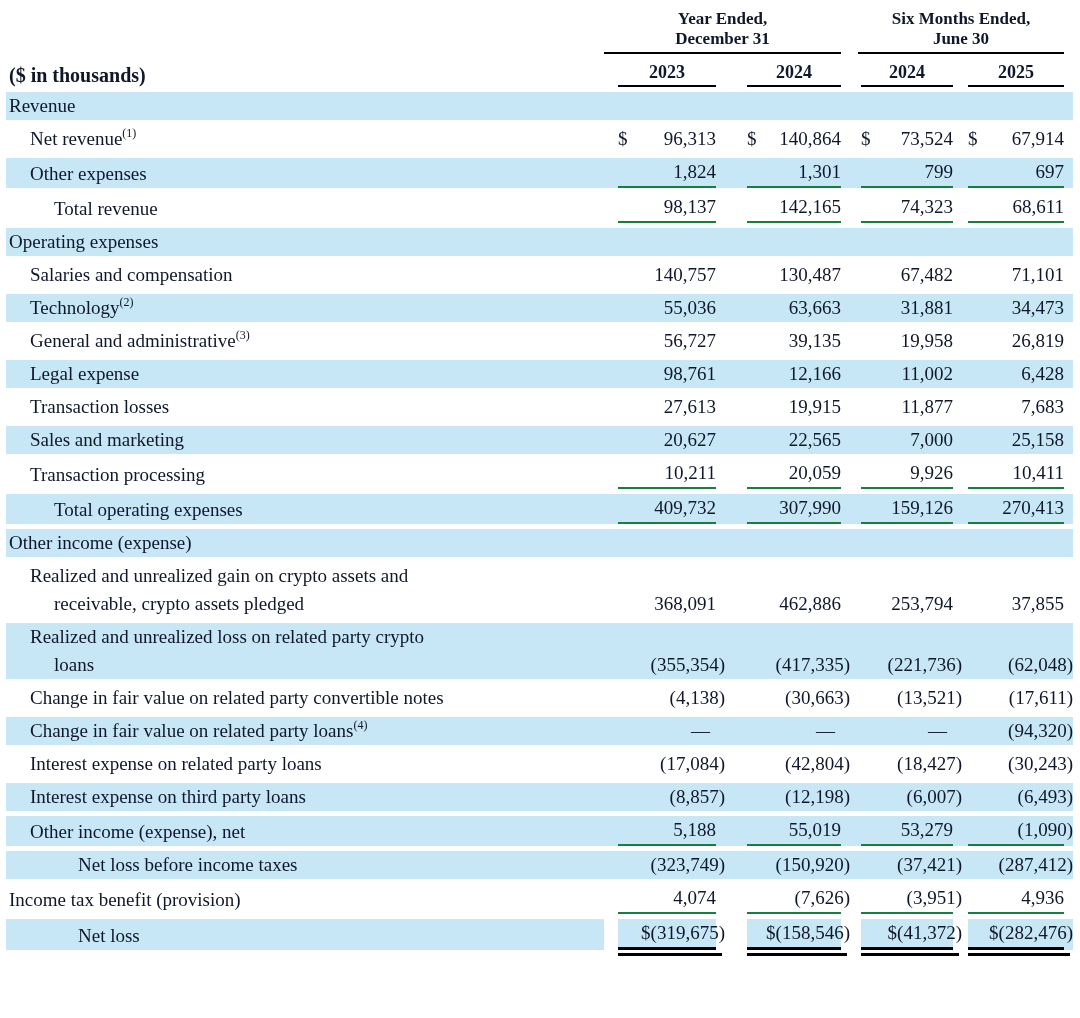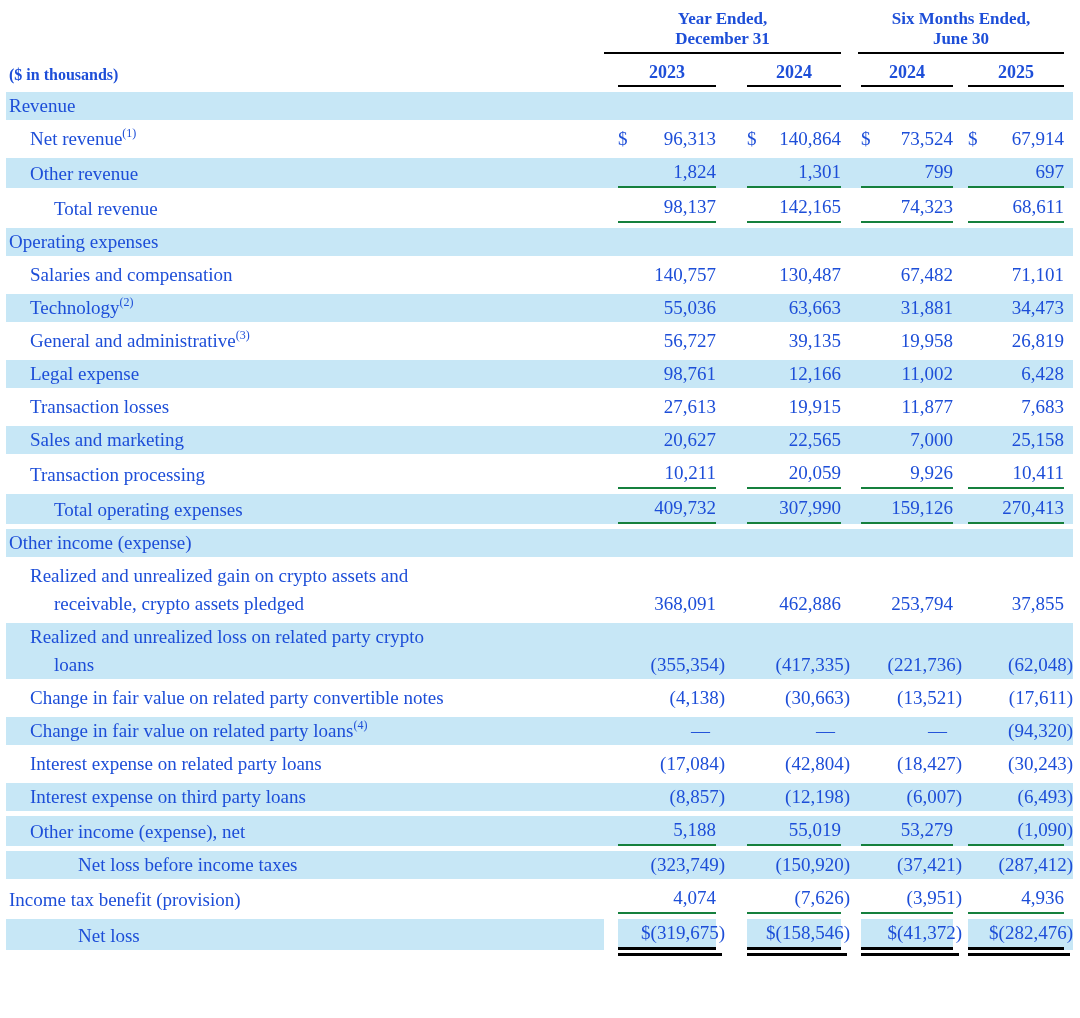--- a/index.html
+++ b/index.html
@@ -1,38 +1,38 @@
 <!DOCTYPE html>
 <html style="--hl: #c7e7f6;"><head>
 <meta charset="utf-8">
 <style>
   html,body{margin:0;padding:0;background:#ffffff;}
   .page{
     width:1080px;height:1018px;box-sizing:border-box;
     padding:4px 0 0 6px;overflow:hidden;
     font-family:"Liberation Serif","DejaVu Serif",serif;
-    color:#1d4ed8;background:#fff;
+    color:#0f172a;background:#fff;
   }
   table{border-collapse:separate;border-spacing:0 5px;table-layout:fixed;width:1067px;}
   col.c-lbl{width:598px;}
   col.c-1{width:112px;}
   col.c-2{width:125px;}
   col.c-3{width:112px;}
   col.c-4{width:111px;}
   col.c-sp{width:9px;}
   td{padding:0;vertical-align:bottom;}
 
   
   thead td{vertical-align:bottom;}
   .grp-inner{
     text-align:center;font-weight:bold;font-size:17px;line-height:20px;
     border-bottom:2px solid #000;padding-bottom:3px;
   }
   .g2 .grp-inner{margin-left:17px;}
-  .units{font-weight:bold;font-size:16px;line-height:24px;padding-left:3px;}
+  .units{font-weight:bold;font-size:20px;line-height:24px;padding-left:3px;}
   .yline{
     display:block;text-align:center;font-weight:bold;font-size:18px;
     line-height:26px;border-bottom:2px solid #000;
   }
 
   
   td.c1{padding-left:14px;}
   td.c2{padding-left:31px;}
   td.c3{padding-left:20px;}
   td.c4{padding-left:15px;}
@@ -152,21 +152,21 @@
           <td class="val c4">
             <div class="line">
               <span class="cur">$</span>
               <span class="num">67,914</span>
             </div>
           </td>
           <td class="sp"></td>
         </tr>
         <tr class="bg u-single ">
           <td class="lbl ind1">
-            <div>Other revenue</div>
+            <div>Other expenses</div>
           </td>
           <td class="val c1">
             <div class="line">
               <span class="num">1,824</span>
             </div>
           </td>
           <td class="val c2">
             <div class="line">
               <span class="num">1,301</span>
             </div>

